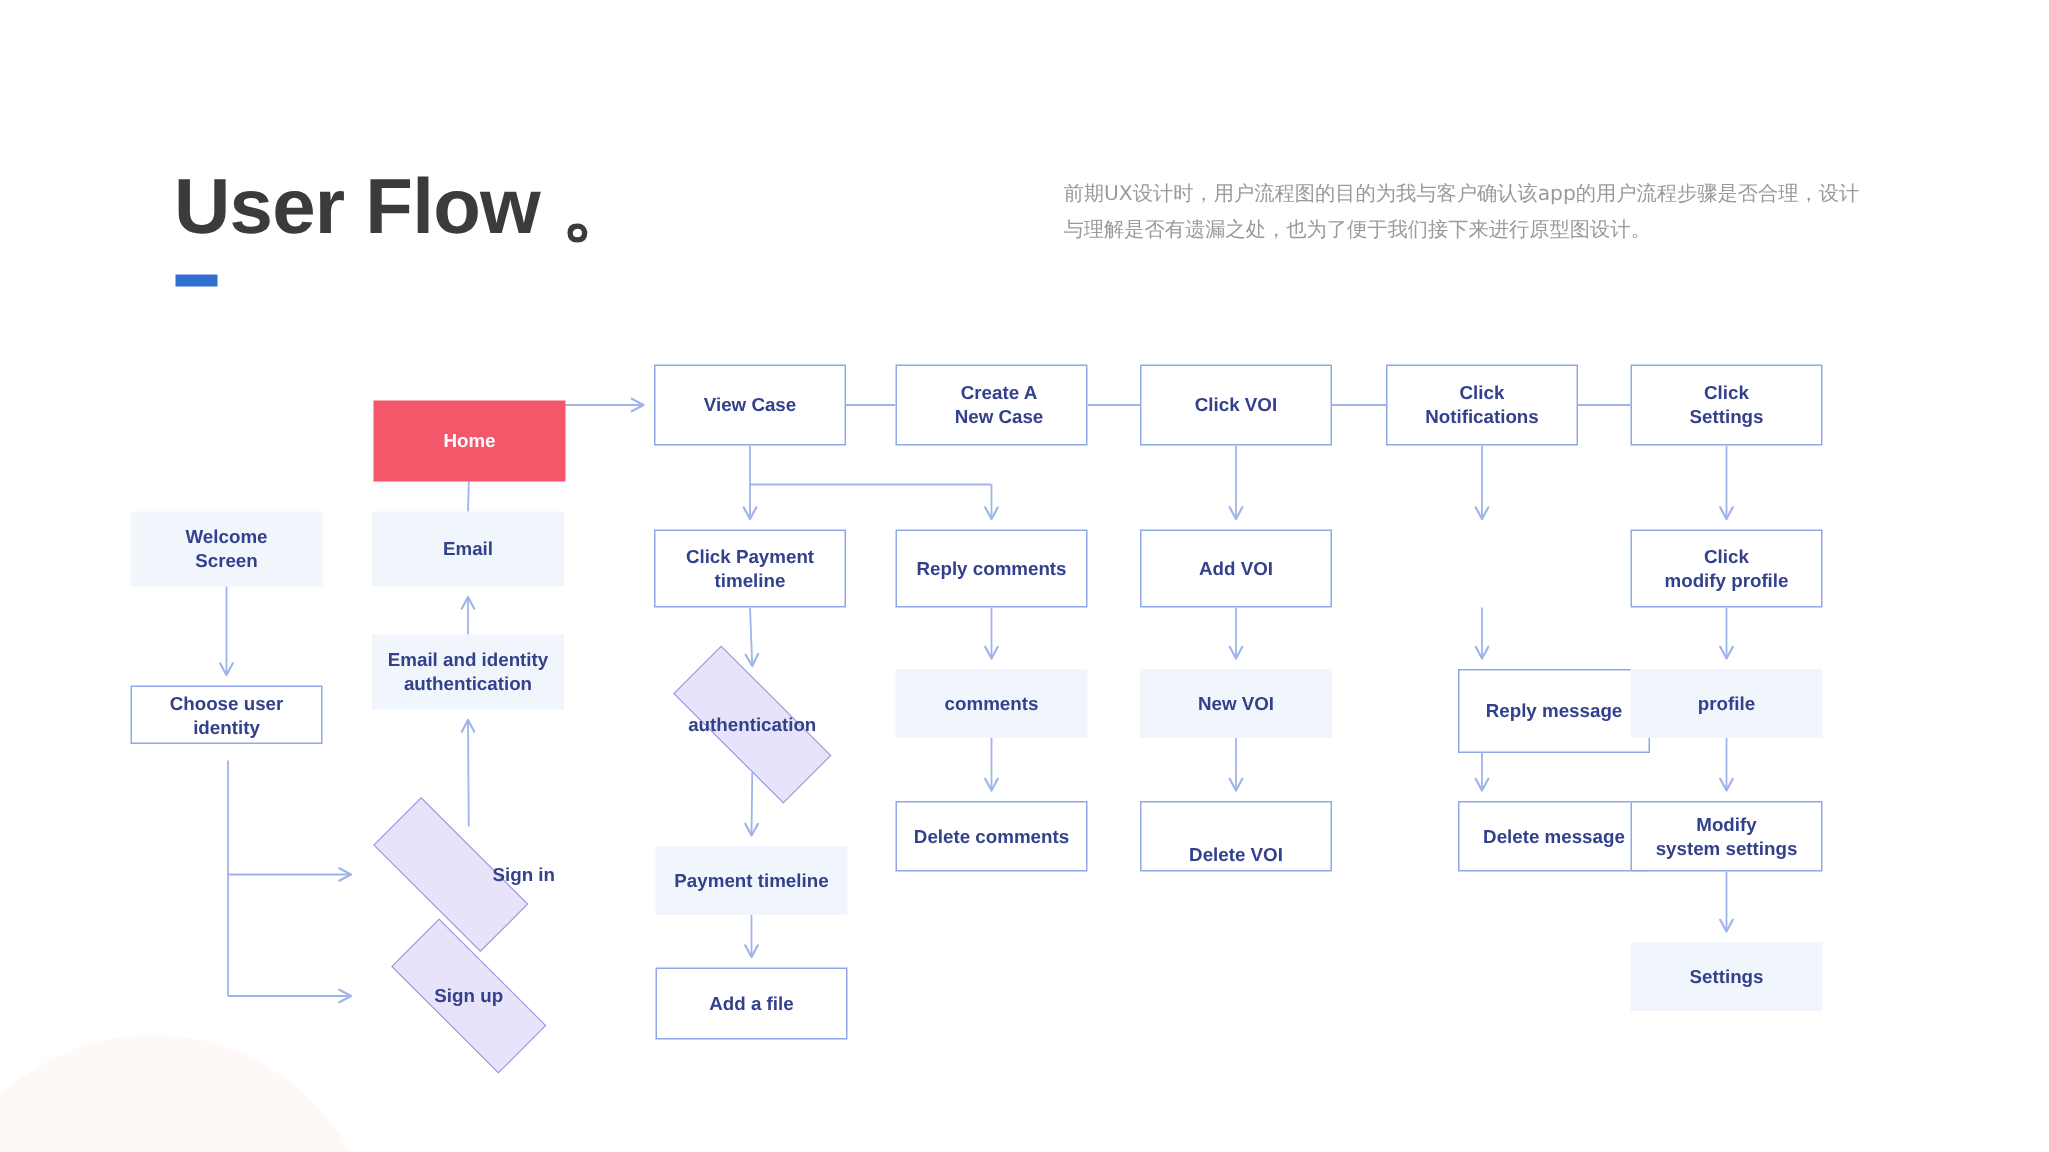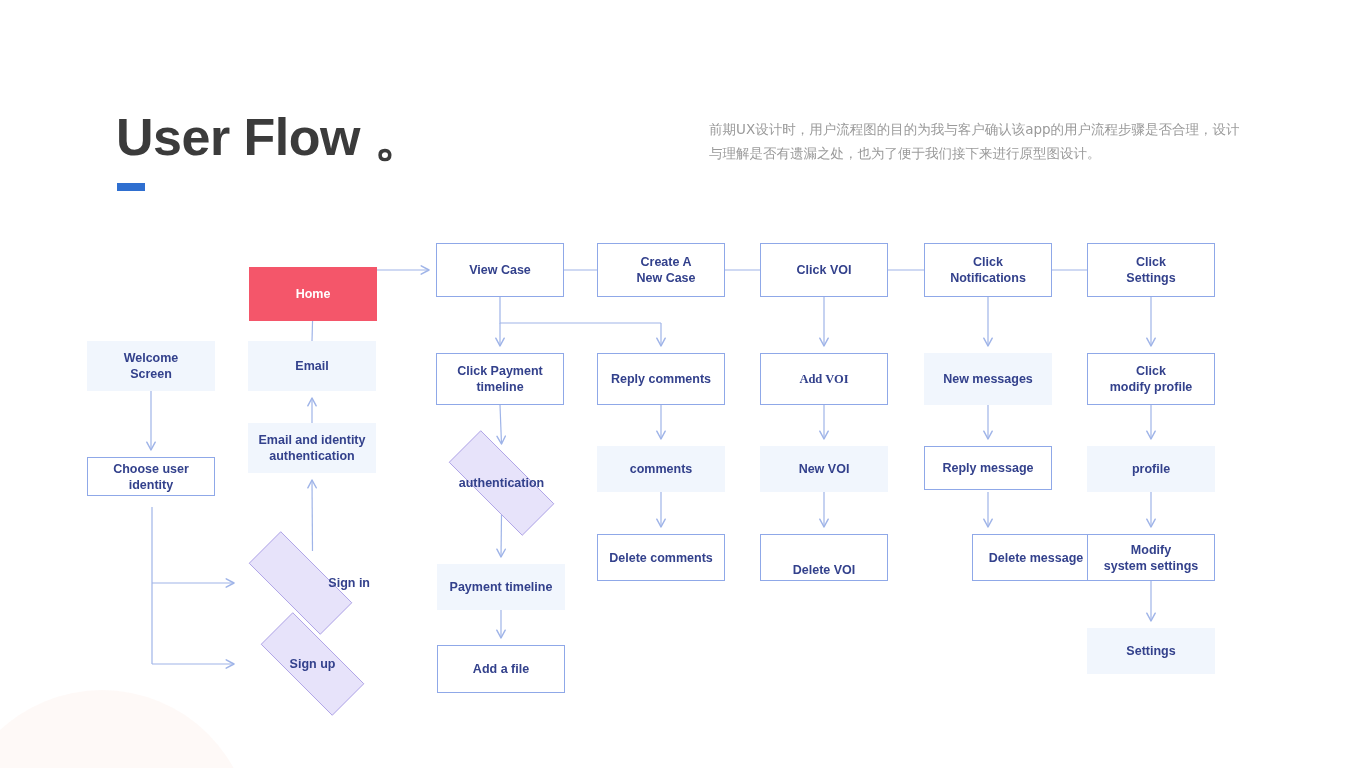--- a/index.html
+++ b/index.html
@@ -196,28 +196,27 @@
     <div class="node outlined" style="left: 597px; top: 243px; width: 128px; height: 54px; padding-left: 12px;"><span>Create A
 New Case</span></div>
     <div class="node outlined" style="left: 760px; top: 243px; width: 128px; height: 54px;"><span>Click VOI</span></div>
     <div class="node outlined" style="left: 924px; top: 243px; width: 128px; height: 54px;"><span>Click
 Notifications</span></div>
     <div class="node outlined" style="left: 1087px; top: 243px; width: 128px; height: 54px;"><span>Click
 Settings</span></div>
     <div class="node outlined" style="left: 436px; top: 353px; width: 128px; height: 52px;"><span>Click Payment
 timeline</span></div>
     <div class="node outlined" style="left: 597px; top: 353px; width: 128px; height: 52px;"><span>Reply comments</span></div>
-    <div class="node outlined" style="left: 760px; top: 353px; width: 128px; height: 52px; font-family: Liberation Serif, serif;"><span>Add VOI</span></div>
-    <div class="node filled" style="left: 924px; top: 353px; width: 128px; height: 52px;"><span>New messages</span></div>
+    <div class="node outlined" style="left: 760px; top: 353px; width: 128px; height: 52px;"><span>Add VOI</span></div>
     <div class="node outlined" style="left: 1087px; top: 353px; width: 128px; height: 52px;"><span>Click
 modify profile</span></div>
     <div class="node diamond" style="left: 428px; top: 451px; width: 147px; height: 64px;"><div class="dia-shape"></div><span class="dia-label">authentication</span></div>
     <div class="node filled" style="left: 597px; top: 446px; width: 128px; height: 46px;"><span>comments</span></div>
     <div class="node filled" style="left: 760px; top: 446px; width: 128px; height: 46px;"><span>New VOI</span></div>
-    <div class="node outlined" style="left: 924px; top: 446px; width: 128px; height: 44px;"><span>Reply  message</span></div>
+    <div class="node outlined" style="left: 972px; top: 446px; width: 128px; height: 56px;"><span>Reply  message</span></div>
     <div class="node filled" style="left: 1087px; top: 446px; width: 128px; height: 46px;"><span>profile</span></div>
     <div class="node outlined" style="left: 597px; top: 534px; width: 128px; height: 47px;"><span>Delete comments</span></div>
     <div class="node outlined" style="left: 760px; top: 534px; width: 128px; height: 47px; align-items: flex-end;"><span>Delete VOI</span></div>
     <div class="node outlined" style="left: 924px; top: 534px; width: 128px; height: 47px; margin-left: 48px;"><span>Delete  message</span></div>
     <div class="node outlined" style="left: 1087px; top: 534px; width: 128px; height: 47px;"><span>Modify
 system settings</span></div>
     <div class="node filled" style="left: 437px; top: 564px; width: 128px; height: 46px;"><span>Payment timeline</span></div>
     <div class="node outlined" style="left: 437px; top: 645px; width: 128px; height: 48px;"><span>Add a file</span></div>
     <div class="node filled" style="left: 1087px; top: 628px; width: 128px; height: 46px;"><span>Settings</span></div>
   </div>

